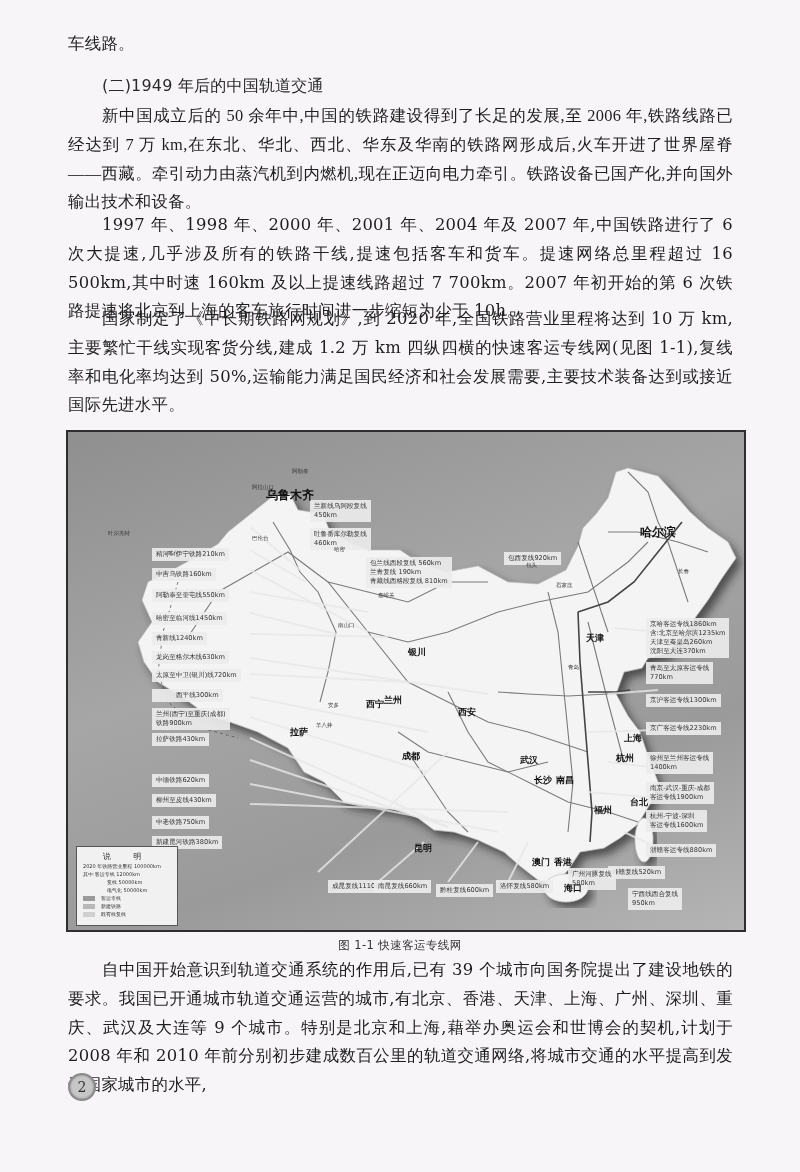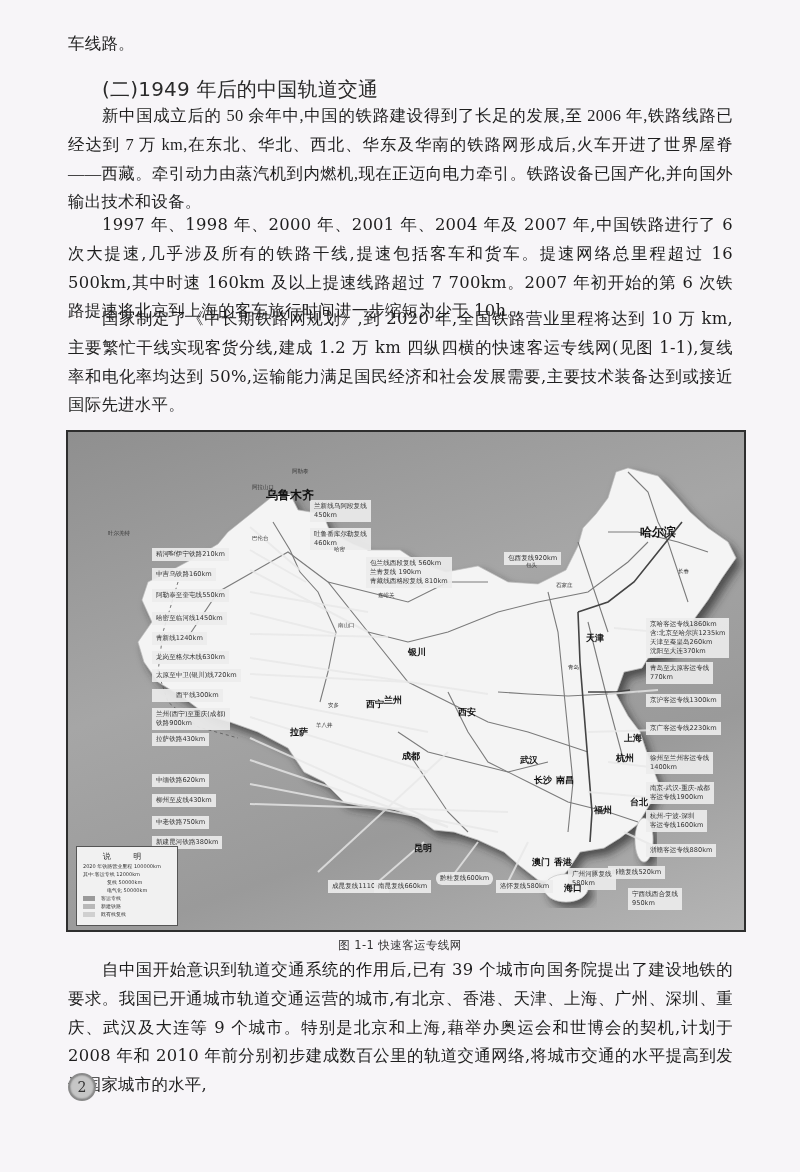--- a/index.html
+++ b/index.html
@@ -13,21 +13,21 @@
   .page { position:absolute; left:0; top:0; width:800px; height:1172px; }
   .para {
     position:absolute; left:68px; width:665px;
     font-size:16.4px; line-height:28.8px; letter-spacing:0.3px;
     text-align:justify; margin:0;
   }
   .indent { text-indent:34px; }
   .heading {
     position:absolute; left:102px; top:76px;
     font-family:"DejaVu Sans","Liberation Sans",sans-serif;
-    font-size:20px; color:#2a2a2a; letter-spacing:0.2px;
+    font-size:16px; color:#2a2a2a; letter-spacing:0.2px;
   }
   
   .figure {
     position:absolute; left:66px; top:430px; width:680px; height:502px;
     border:2px solid #2e2e2e; box-sizing:border-box;
     background:linear-gradient(160deg,#8f8f8f 0%,#a6a6a6 40%,#9a9a9a 70%,#b5b5b5 100%);
     overflow:hidden;
   }
   .fig-title {
     position:absolute; left:172px; top:18px; width:315px; height:40px;
@@ -187,21 +187,21 @@
 1400km</div>
     <div class="lbl" style="left:578px;top:350px;">南京-武汉-重庆-成都
 客运专线1900km</div>
     <div class="lbl" style="left:578px;top:378px;">杭州-宁波-深圳
 客运专线1600km</div>
     <div class="lbl" style="left:578px;top:412px;">浙赣客运专线880km</div>
     <div class="lbl" style="left:540px;top:434px;">峰赣复线520km</div>
 
     <div class="lbl" style="left:242px;top:448px;margin-left:18px;">成昆复线1110km</div>
     <div class="lbl" style="left:306px;top:448px;">南昆复线660km</div>
-    <div class="lbl" style="left:368px;top:440px;border-radius:6px;">黔桂复线600km</div>
+    <div class="lbl" style="left:368px;top:452px;">黔桂复线600km</div>
     <div class="lbl" style="left:428px;top:448px;">洛怀复线580km</div>
     <div class="lbl" style="left:500px;top:436px;">广州河豚复线
 580km</div>
     <div class="lbl" style="left:560px;top:456px;">宁西线西合复线
 950km</div>
 
     <div class="city big" style="left:198px;top:55px;text-align:right;">乌鲁木齐</div>
     <div class="city big" style="left:572px;top:92px;">哈尔滨</div>
     <div class="city mid" style="left:518px;top:170px;margin-top:30px;">天津</div>
     <div class="city mid" style="left:298px;top:252px;margin-top:14px;">西宁</div>

